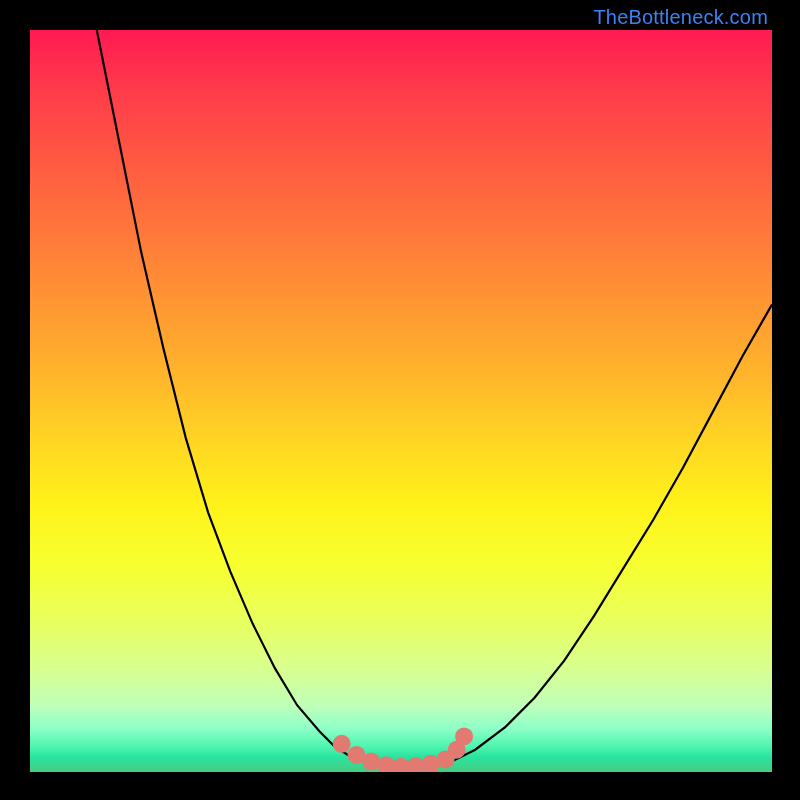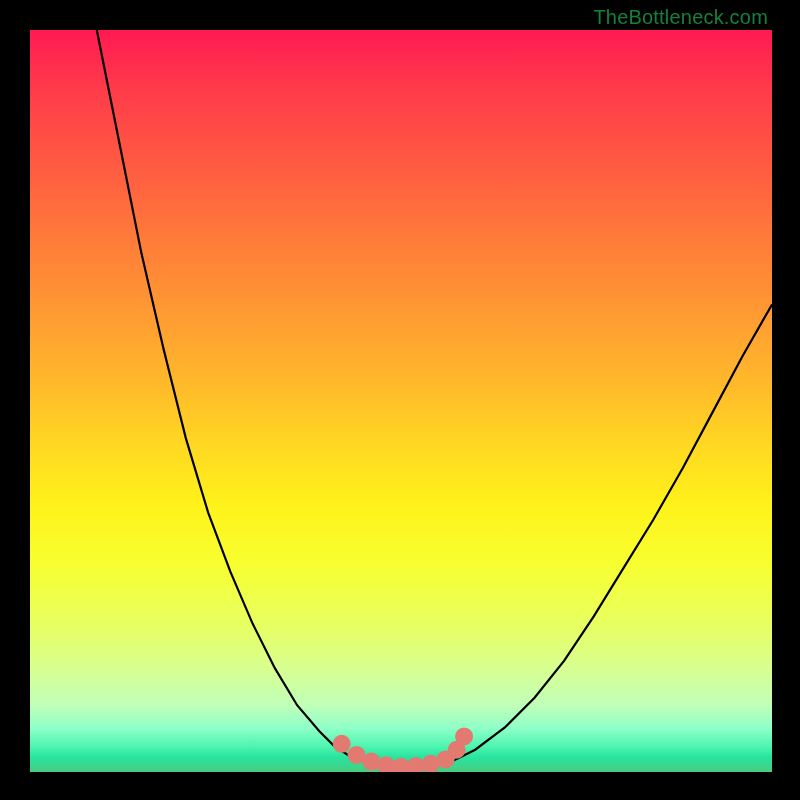--- a/index.html
+++ b/index.html
@@ -46,21 +46,21 @@
       #50f5b0 96.5%,
       #28e4a0 98%,
       #38d890 99%,
       #48cc80 100%
     );
   }
   .watermark {
     position: absolute;
     top: 6px;
     right: 32px;
-    color: #15803d;
+    color: #3b82f6;
     font-size: 20px;
     letter-spacing: 0.2px;
     user-select: none;
   }
   svg.curves {
     position: absolute;
     inset: 0;
   }
 </style>
 </head>

